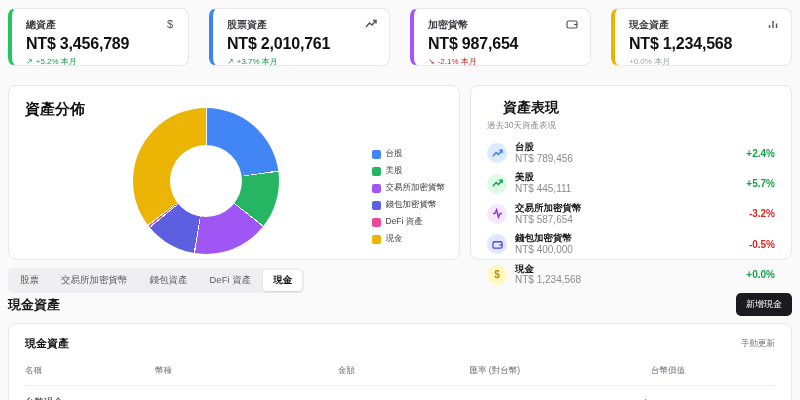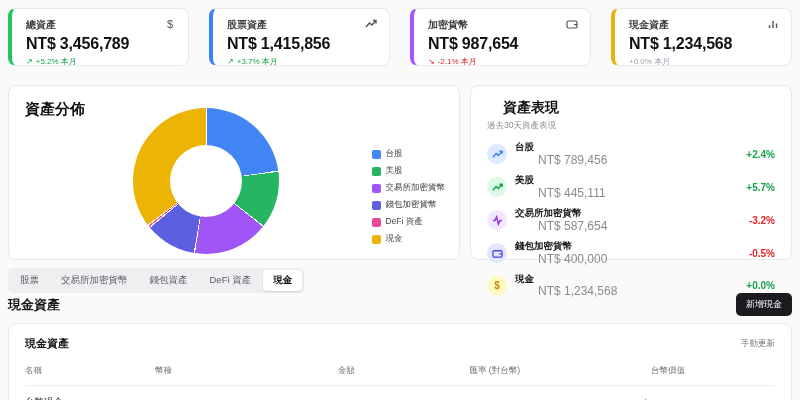--- a/index.html
+++ b/index.html
@@ -34,21 +34,21 @@
   .perf-panel { top:85px; left:470px; width:322px; height:175px; padding:13px 16px; }
   .perf-sub { font-size:8.5px; color:#8a8a93; margin-top:3px; }
   .perf-list { margin-top:9px; display:flex; flex-direction:column; gap:6px; }
   .perf-row { display:flex; align-items:center; gap:8px; }
   .perf-ic { width:20px; height:20px; border-radius:50%; display:flex;
     align-items:center; justify-content:center; flex:0 0 auto; }
   .perf-ic svg, .sum-icon svg { display:block; }
   .perf-ic .glyph { font-size:10px; font-weight:bold; }
   .perf-texts { flex:1; line-height:1.25; }
   .perf-name { font-size:9.5px; font-weight:bold; color:#18181b; }
-  .perf-val { font-size:12px; color:#8a8a93;margin-left:23px; }
+  .perf-val { font-size:10px; color:#8a8a93; }
   .perf-pct { font-size:10px; font-weight:bold; }
 
   
   .tabbar { position:absolute; top:268px; left:8px; display:inline-flex;
     background:#efeff1; border-radius:5px; padding:2px; gap:2px; }
   .tab { font-size:9.5px; color:#5b5b63; padding:4px 10px; border-radius:4px;
     cursor:pointer; white-space:nowrap; }
   .tab.active { background:#fff; color:#111113; font-weight:bold;
     box-shadow:0 1px 2px rgba(0,0,0,.12); }
 
@@ -86,21 +86,21 @@
           <span>+5.2% 本月</span>
         </div>
       <span class="sum-icon">
           <svg width="12" height="12" viewBox="0 0 12 12">
             <text x="6" y="10" text-anchor="middle" font-size="11" fill="currentColor">$</text>
           </svg>
         </span>
     </div>
     <div class="sum-card" style="border-left-color: rgb(59, 130, 246);">
       <div class="sum-label">股票資產</div>
-      <div class="sum-value">NT$ 1,415,856</div>
+      <div class="sum-value">NT$ 2,010,761</div>
       <div class="sum-change" style="color: rgb(22, 163, 74);">
           <span>↗</span>
           <span>+3.7% 本月</span>
         </div>
       <span class="sum-icon">
           <svg width="12" height="12" viewBox="0 0 12 12" fill="none" stroke="currentColor" stroke-width="1.4">
             <polyline points="1,9 4.5,5 7,7 11,2.5"></polyline>
             <polyline points="8,2.5 11,2.5 11,5.5"></polyline>
           </svg>
         </span>

